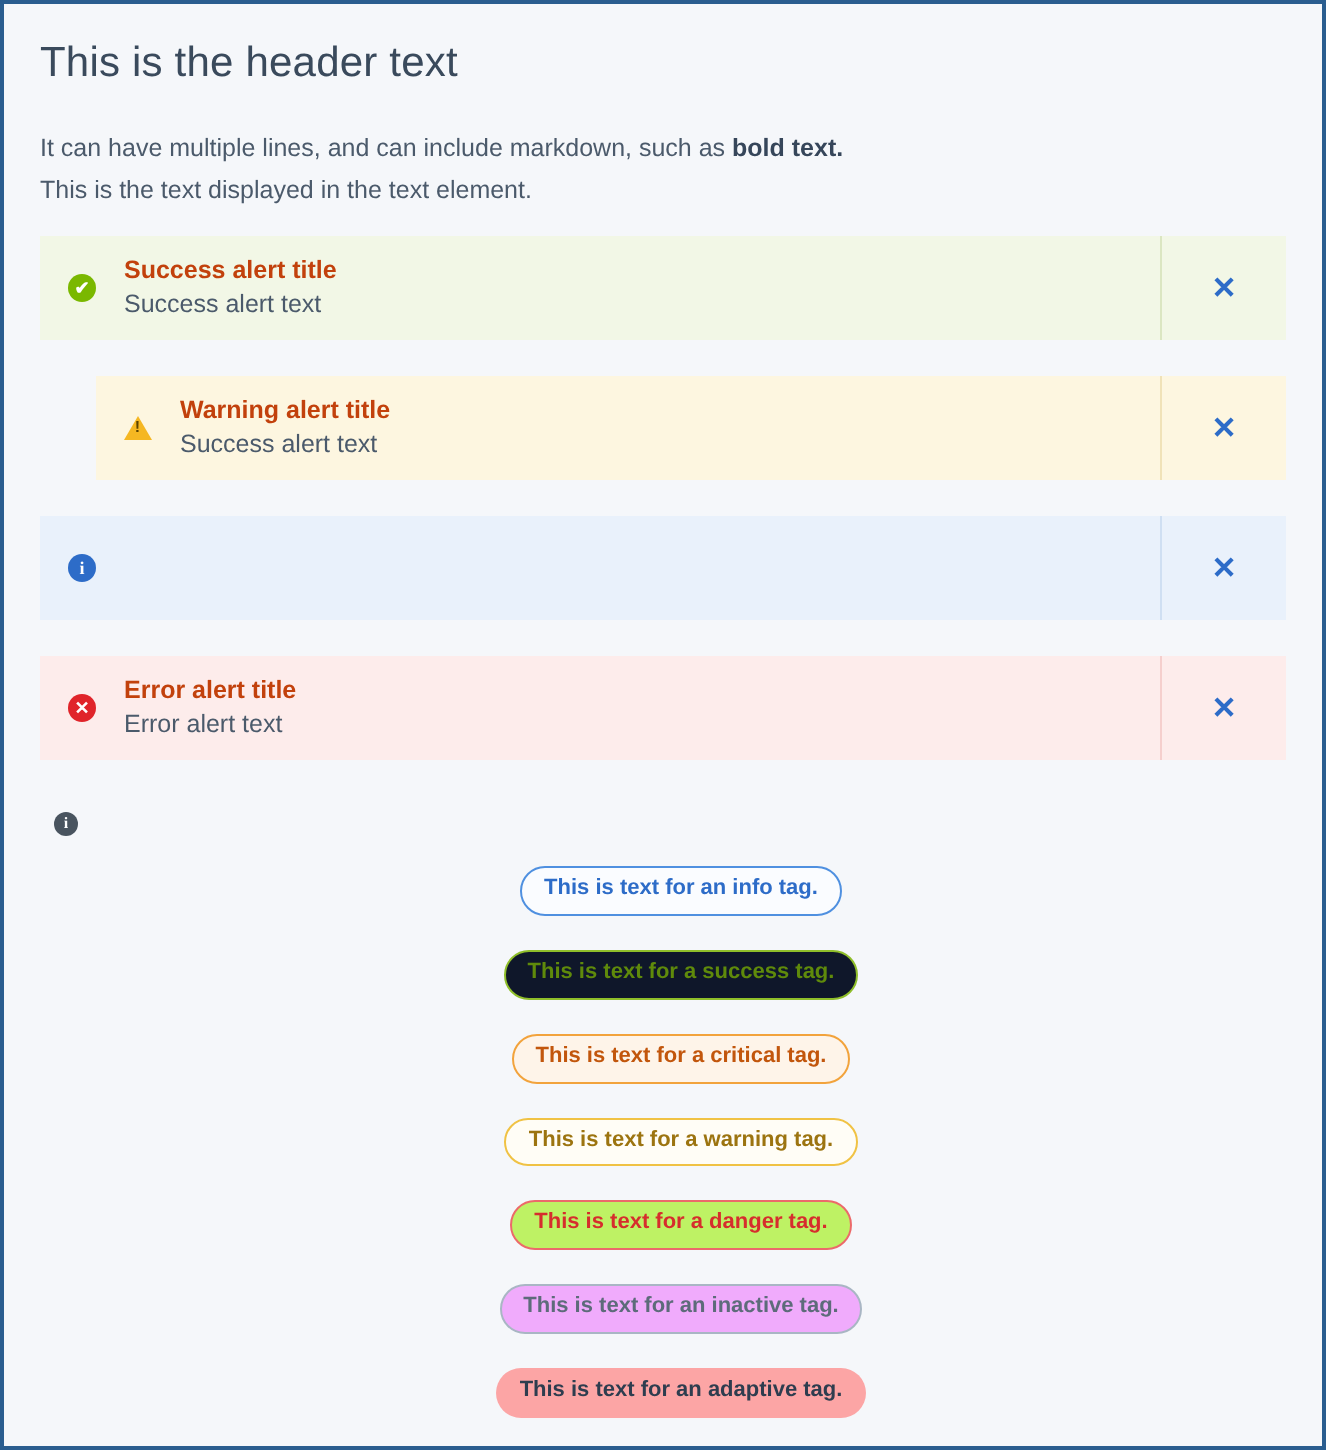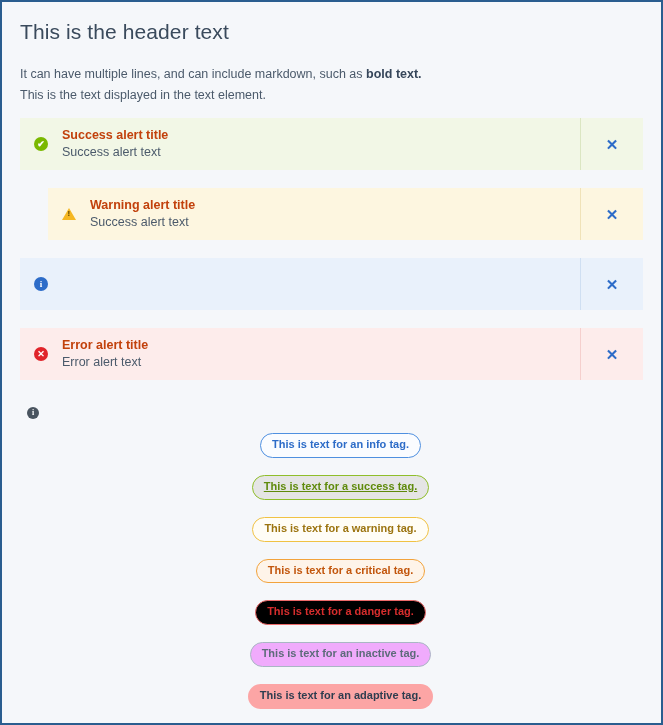--- a/index.html
+++ b/index.html
@@ -181,24 +181,24 @@
     font-size: 11px;
     font-weight: bold;
     padding: 4px 11px 5px 11px;
     border-radius: 13px;
     margin-bottom: 17px;
     border: 1px solid transparent;
     white-space: nowrap;
     line-height: 1.25;
   }
   .tag.info     { color: #2d6cc8; border-color: #4f90e0; background: #fafcff; }
-  .tag.success  { color: #5f8a0b; border-color: #8fbe2a; background: #e5e5e5; text-decoration: underline; }
+  .tag.success  { color: #5f8a0b; border-color: #8fbe2a; background: #0f172a; }
   .tag.warning  { color: #9c7410; border-color: #f0c244; background: #fffdf6; }
   .tag.critical { color: #c2560c; border-color: #f2a33c; background: #fef4e9; }
-  .tag.danger   { color: #d62d2d; border-color: #ec6a6a; background: #000000; }
+  .tag.danger   { color: #d62d2d; border-color: #ec6a6a; background: #bef264; }
   .tag.inactive { color: #5d6b7a; border-color: #a9b6c4; background: #f0abfc; }
   .tag.adaptive { color: #2e3d4f; border-color: transparent; background: #fca5a5; }
 </style>
 </head>
 <body>
 
 <div class="page">
 
   <h1 class="header-title">This is the header text</h1>
 
@@ -269,20 +269,20 @@
 
   </div>
 
   <div class="lone-icon-row">
     <span class="lone-info">i</span>
   </div>
 
   <div class="tags">
     <span class="tag info">This is text for an info tag.</span>
     <span class="tag success">This is text for a success tag.</span>
+    <span class="tag critical">This is text for a critical tag.</span>
     <span class="tag warning">This is text for a warning tag.</span>
-    <span class="tag critical">This is text for a critical tag.</span>
     <span class="tag danger">This is text for a danger tag.</span>
     <span class="tag inactive">This is text for an inactive tag.</span>
     <span class="tag adaptive">This is text for an adaptive tag.</span>
   </div>
 
 </div>
 
 </body></html>

